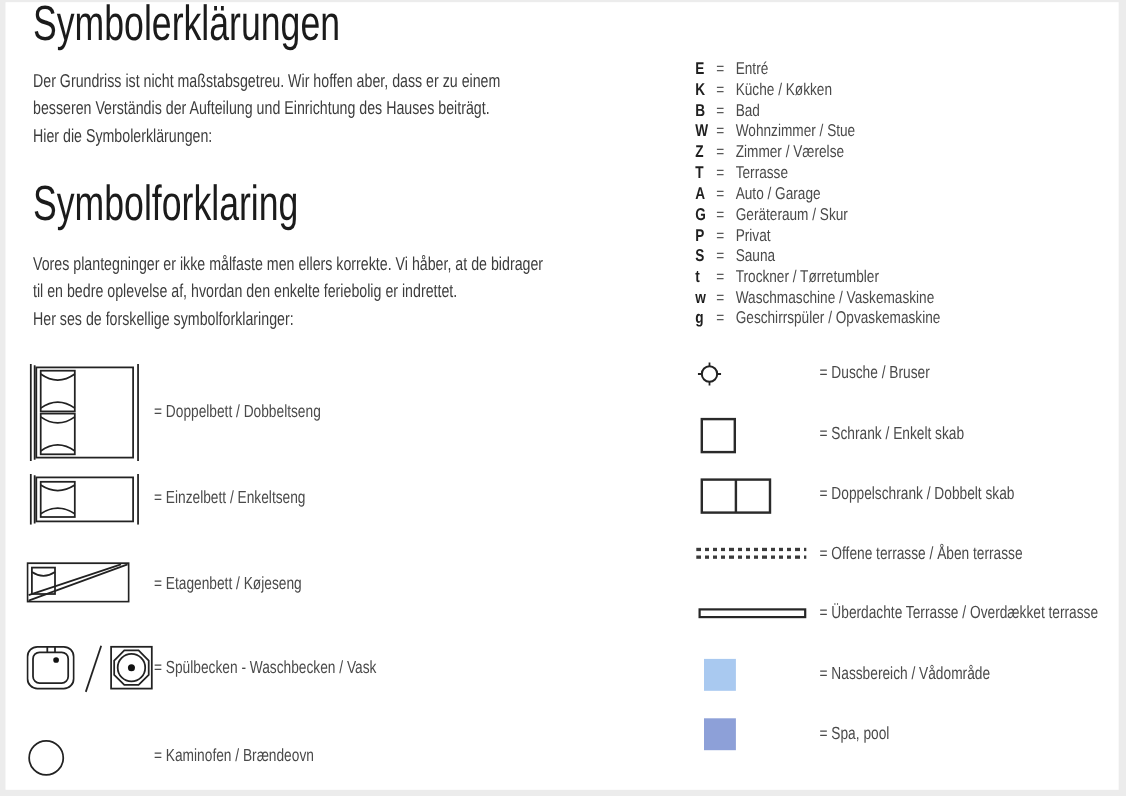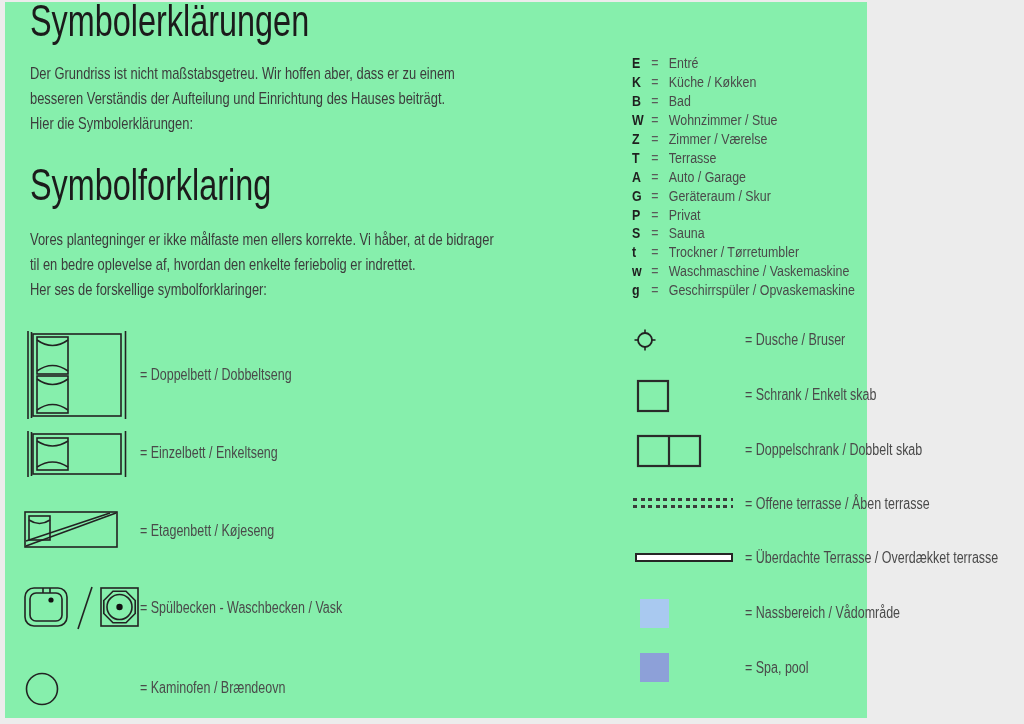--- a/index.html
+++ b/index.html
@@ -3,22 +3,22 @@
 <meta charset="utf-8">
 <style>
   html,body{margin:0;padding:0;}
   body{
     width:1024px;height:724px;position:relative;
     background:#ececec;
     font-family:"Liberation Sans", sans-serif;
     overflow:hidden;
   }
   .page{
-    position:absolute;left:5px;top:2px;width:862px;height:716px;
-    background:#86efac;
+    position:absolute;left:5px;top:2px;width:1012px;height:716px;
+    background:#ffffff;
   }
   .abs{position:absolute;}
   
   .h{
     font-size:45px;line-height:50px;font-weight:400;color:#1b1b1b;
     transform:scaleX(0.72);transform-origin:0 0;white-space:nowrap;
   }
   .para{
     font-size:17px;line-height:25px;color:#3c3c3c;
     transform:scaleX(0.76);transform-origin:0 0;

